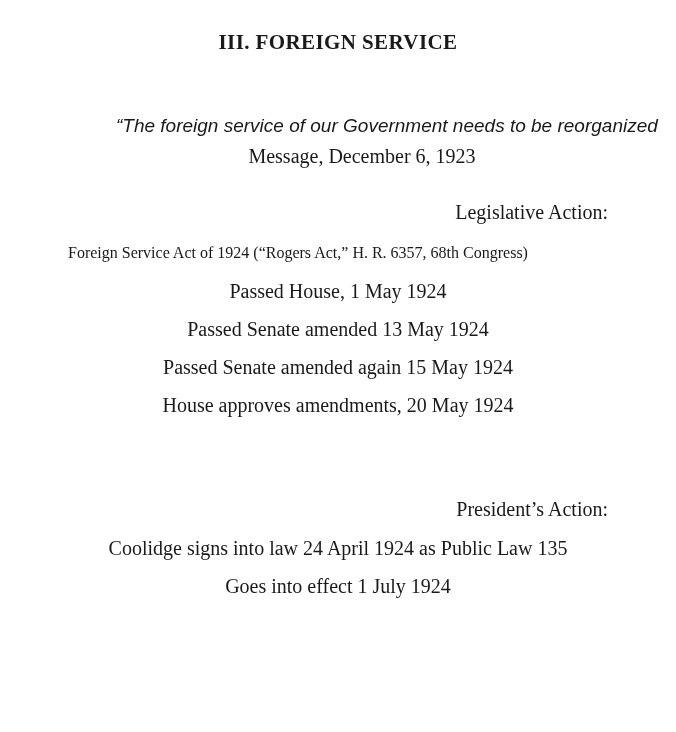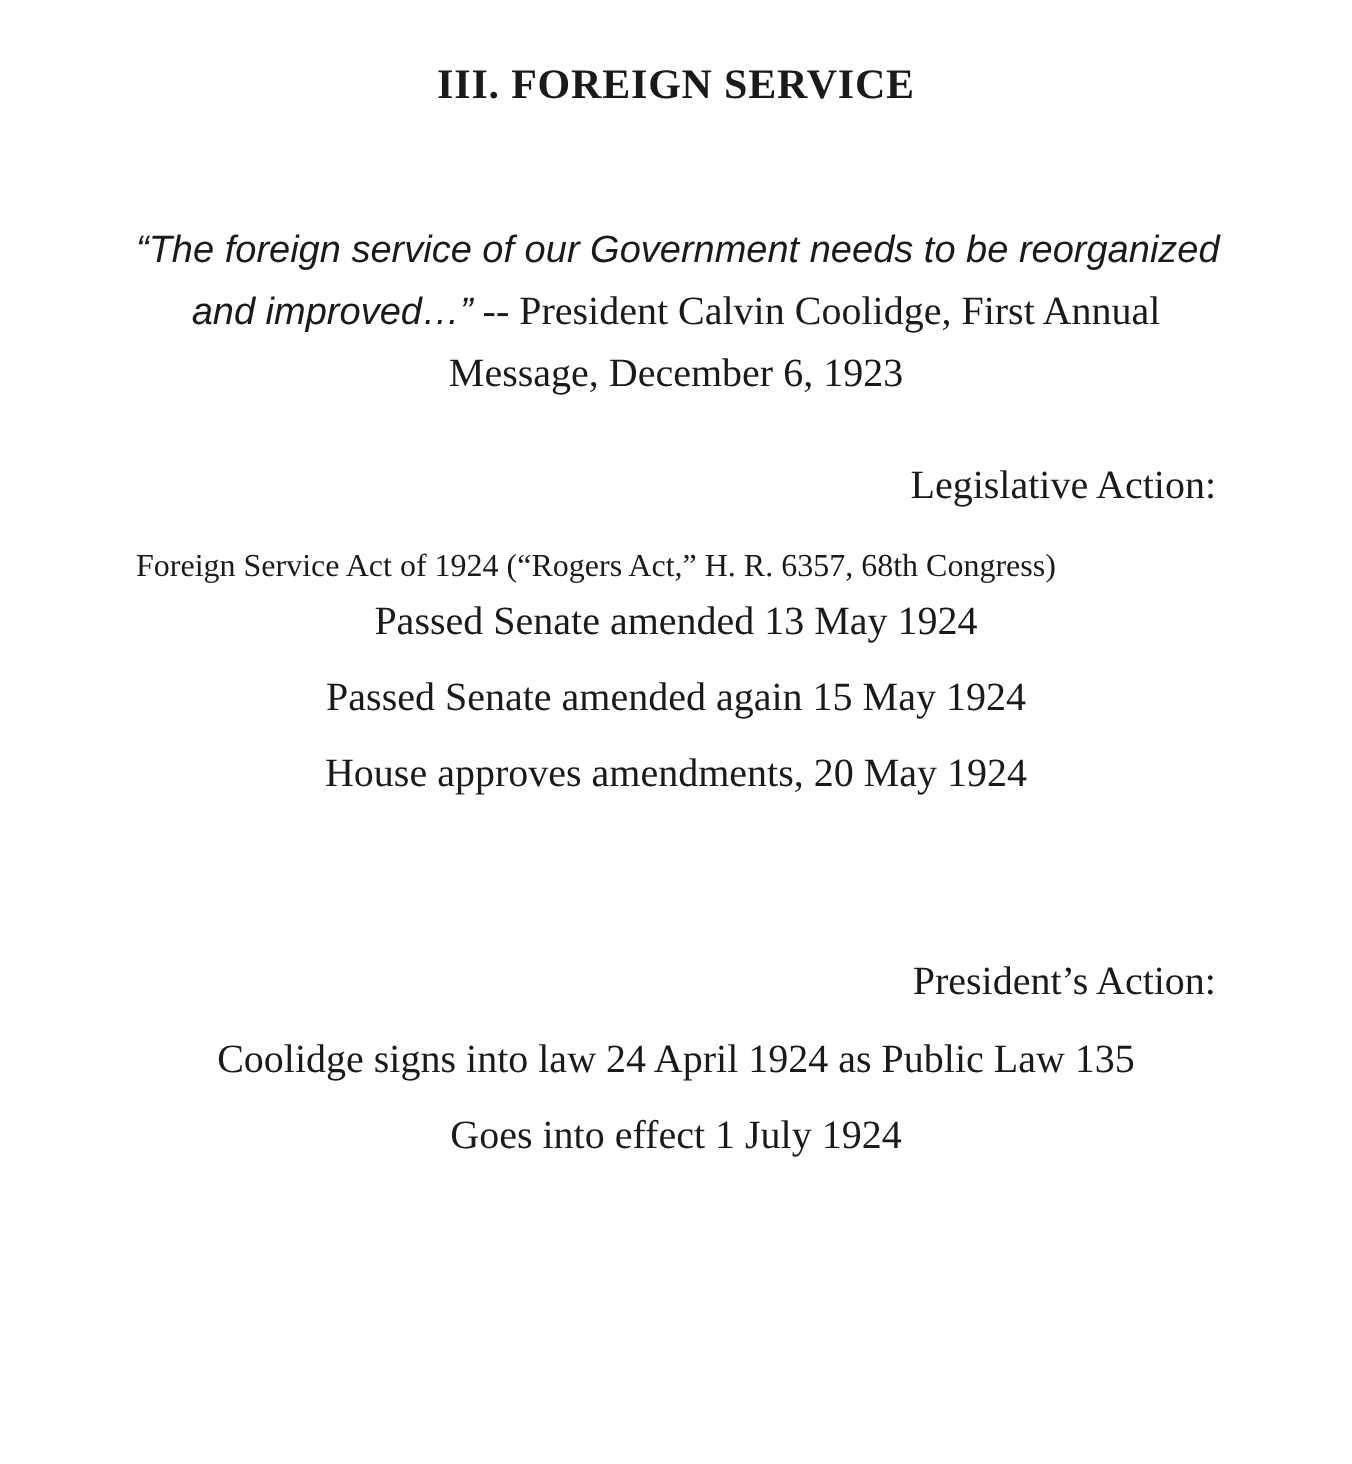--- a/index.html
+++ b/index.html
@@ -30,20 +30,21 @@
     letter-spacing: 0.4px;
   }
   .quote {
     margin-top: 56px;
     text-align: center;
   }
   .quote-line {
     line-height: 30px;
     font-size: 20px;
     white-space: nowrap;
+    margin-left: 48px;
   }
   .q-italic {
     font-family: "Liberation Sans", "DejaVu Sans", sans-serif;
     font-style: italic;
     font-size: 19px;
   }
   .q-serif {
     font-family: "Liberation Serif", "DejaVu Serif", serif;
     font-style: normal;
     font-size: 20px;
@@ -84,28 +85,28 @@
 </style>
 </head>
 <body>
 
 <div class="page">
 
   <h1 class="title">III. FOREIGN SERVICE</h1>
 
   <div class="quote">
     <div class="quote-line"><span class="q-italic">“The foreign service of our Government needs to be reorganized</span></div>
-    <div class="quote-line"><span class="q-italic">and improved…”</span><span class="q-serif"> -- President Calvin Coolidge, First Annual</span></div>
     <div class="quote-line"><span class="q-serif">Message, December 6, 1923</span></div>
   </div>
 
   <p class="heading legislative">Legislative Action:</p>
 
   <p class="act-paragraph">Foreign Service Act of 1924 (“Rogers Act,” H. R. 6357, 68th Congress)</p>
 
+  <p class="event first">Passed House, 1 May 1924</p>
   <p class="event">Passed Senate amended 13 May 1924</p>
   <p class="event">Passed Senate amended again 15 May 1924</p>
   <p class="event">House approves amendments, 20 May 1924</p>
 
   <p class="heading president">President’s Action:</p>
 
   <p class="event pres-first">Coolidge signs into law 24 April 1924 as Public Law 135</p>
   <p class="event">Goes into effect 1 July 1924</p>
 
 </div>

